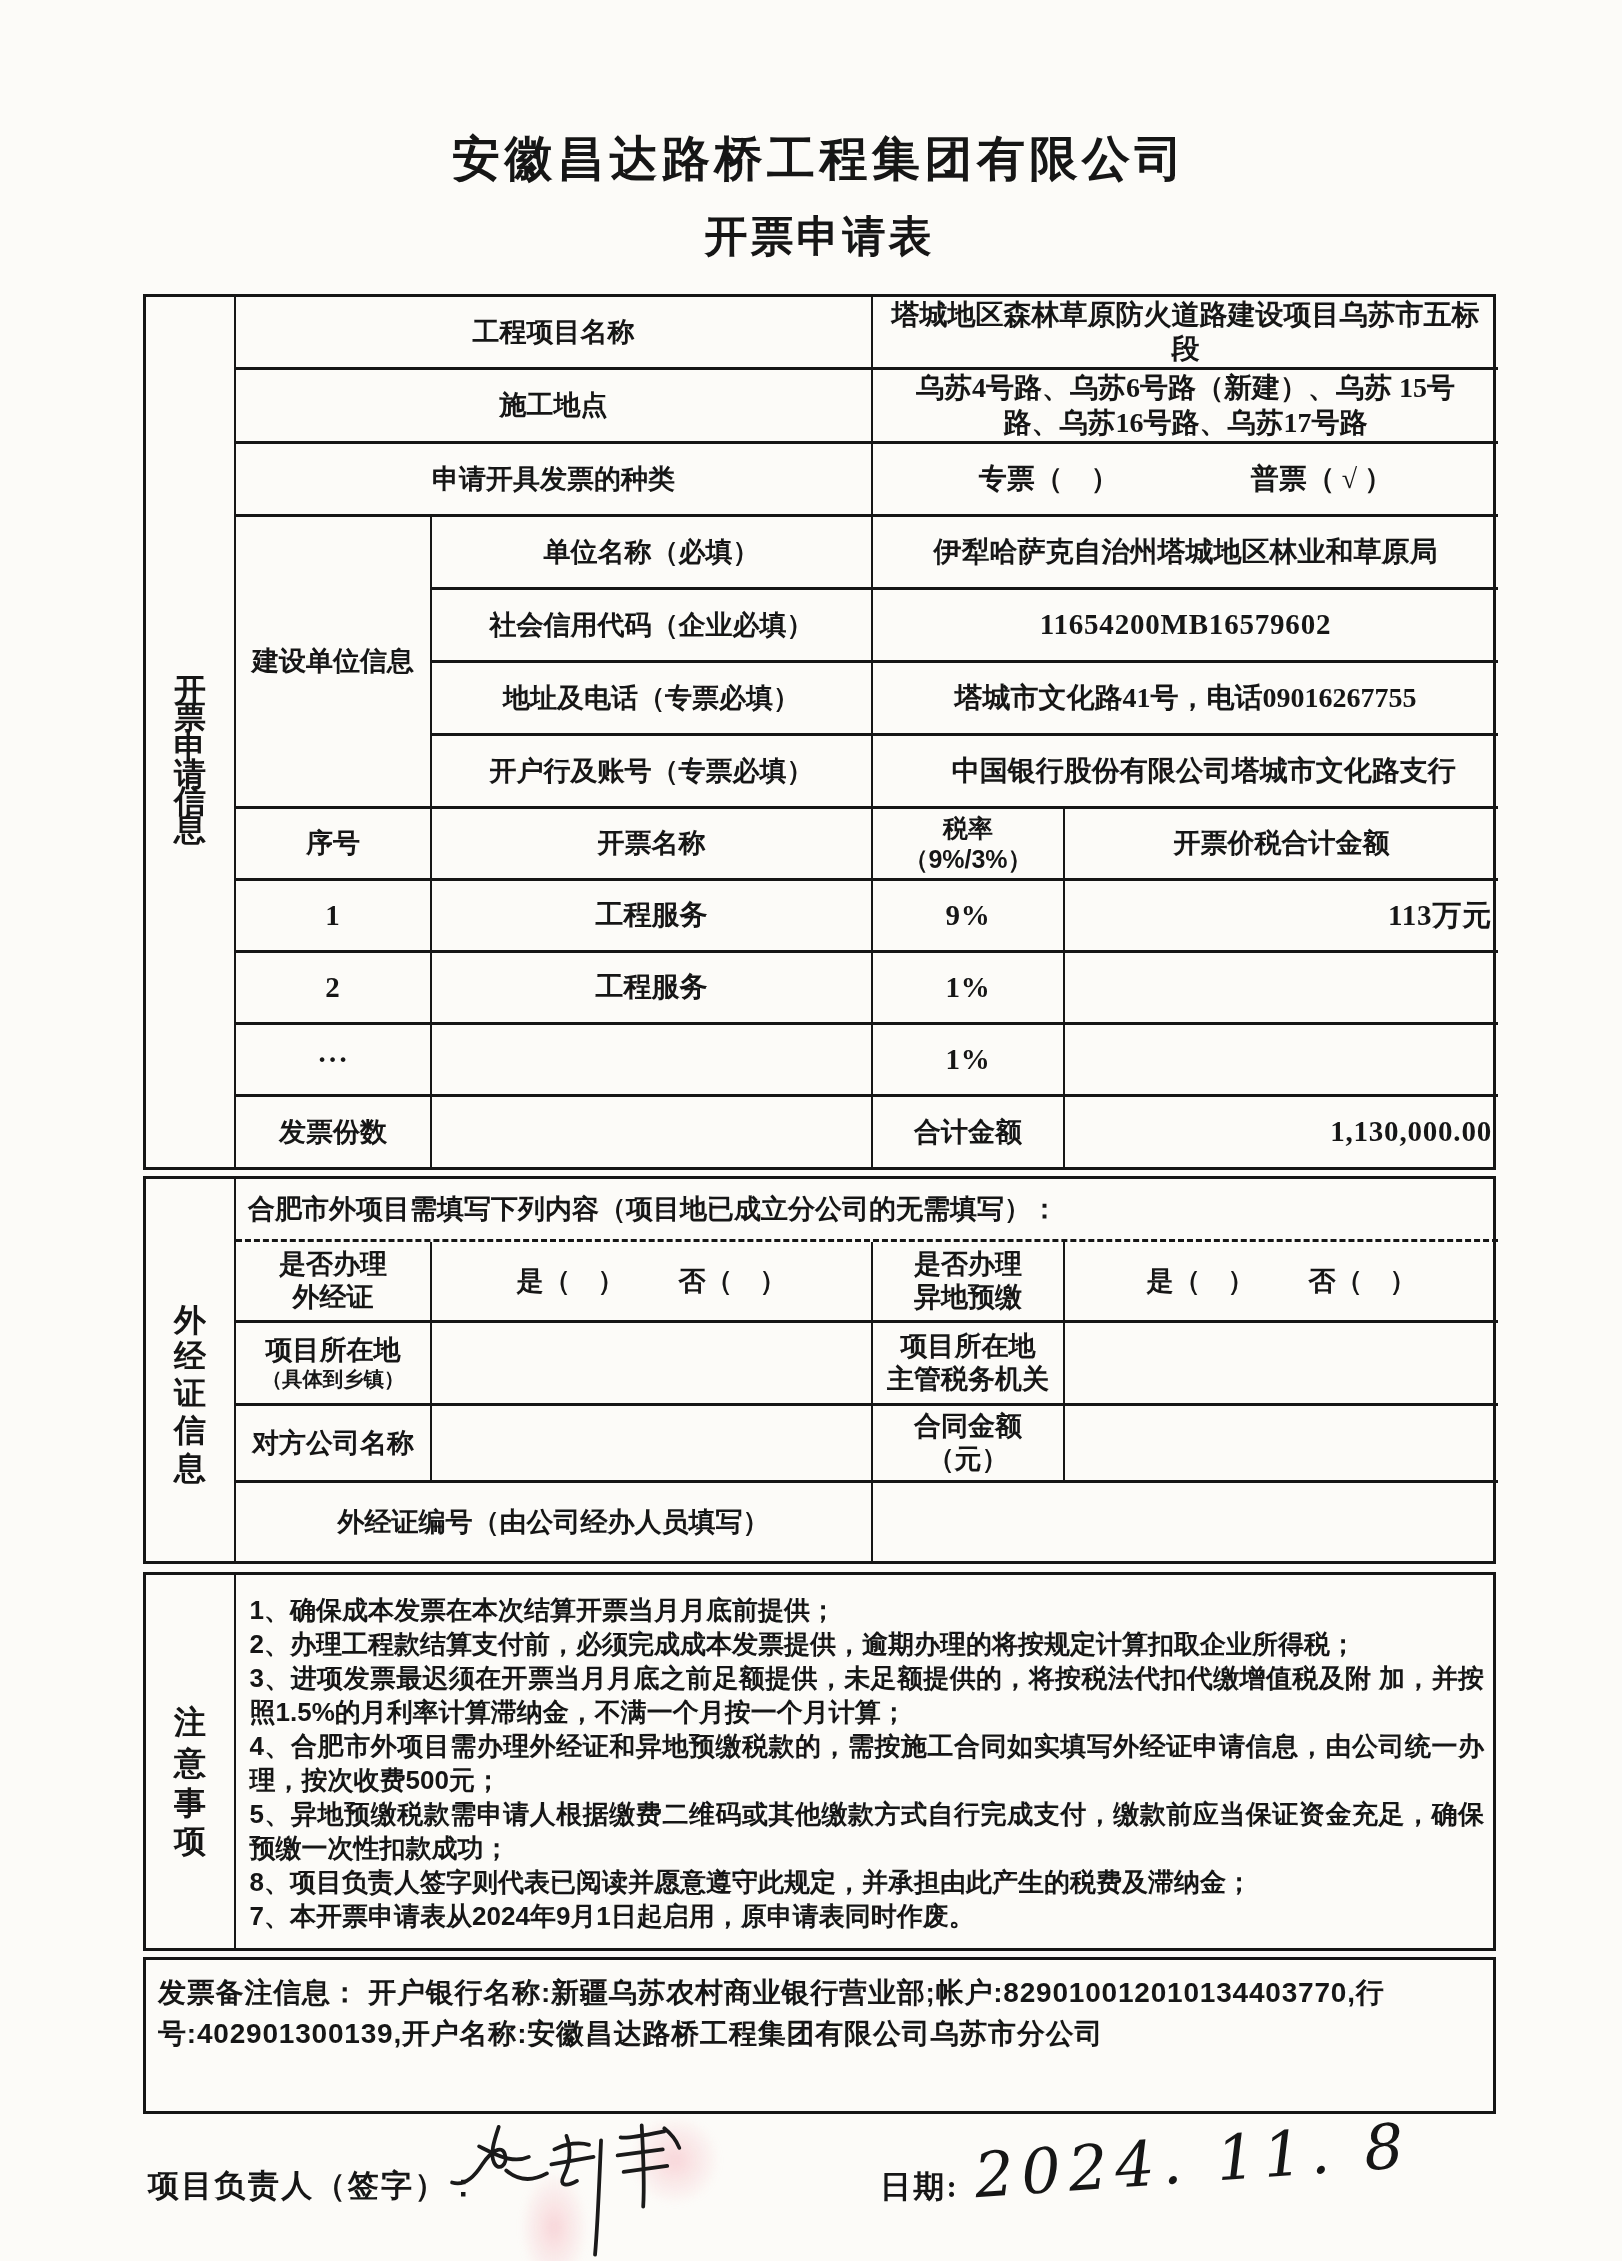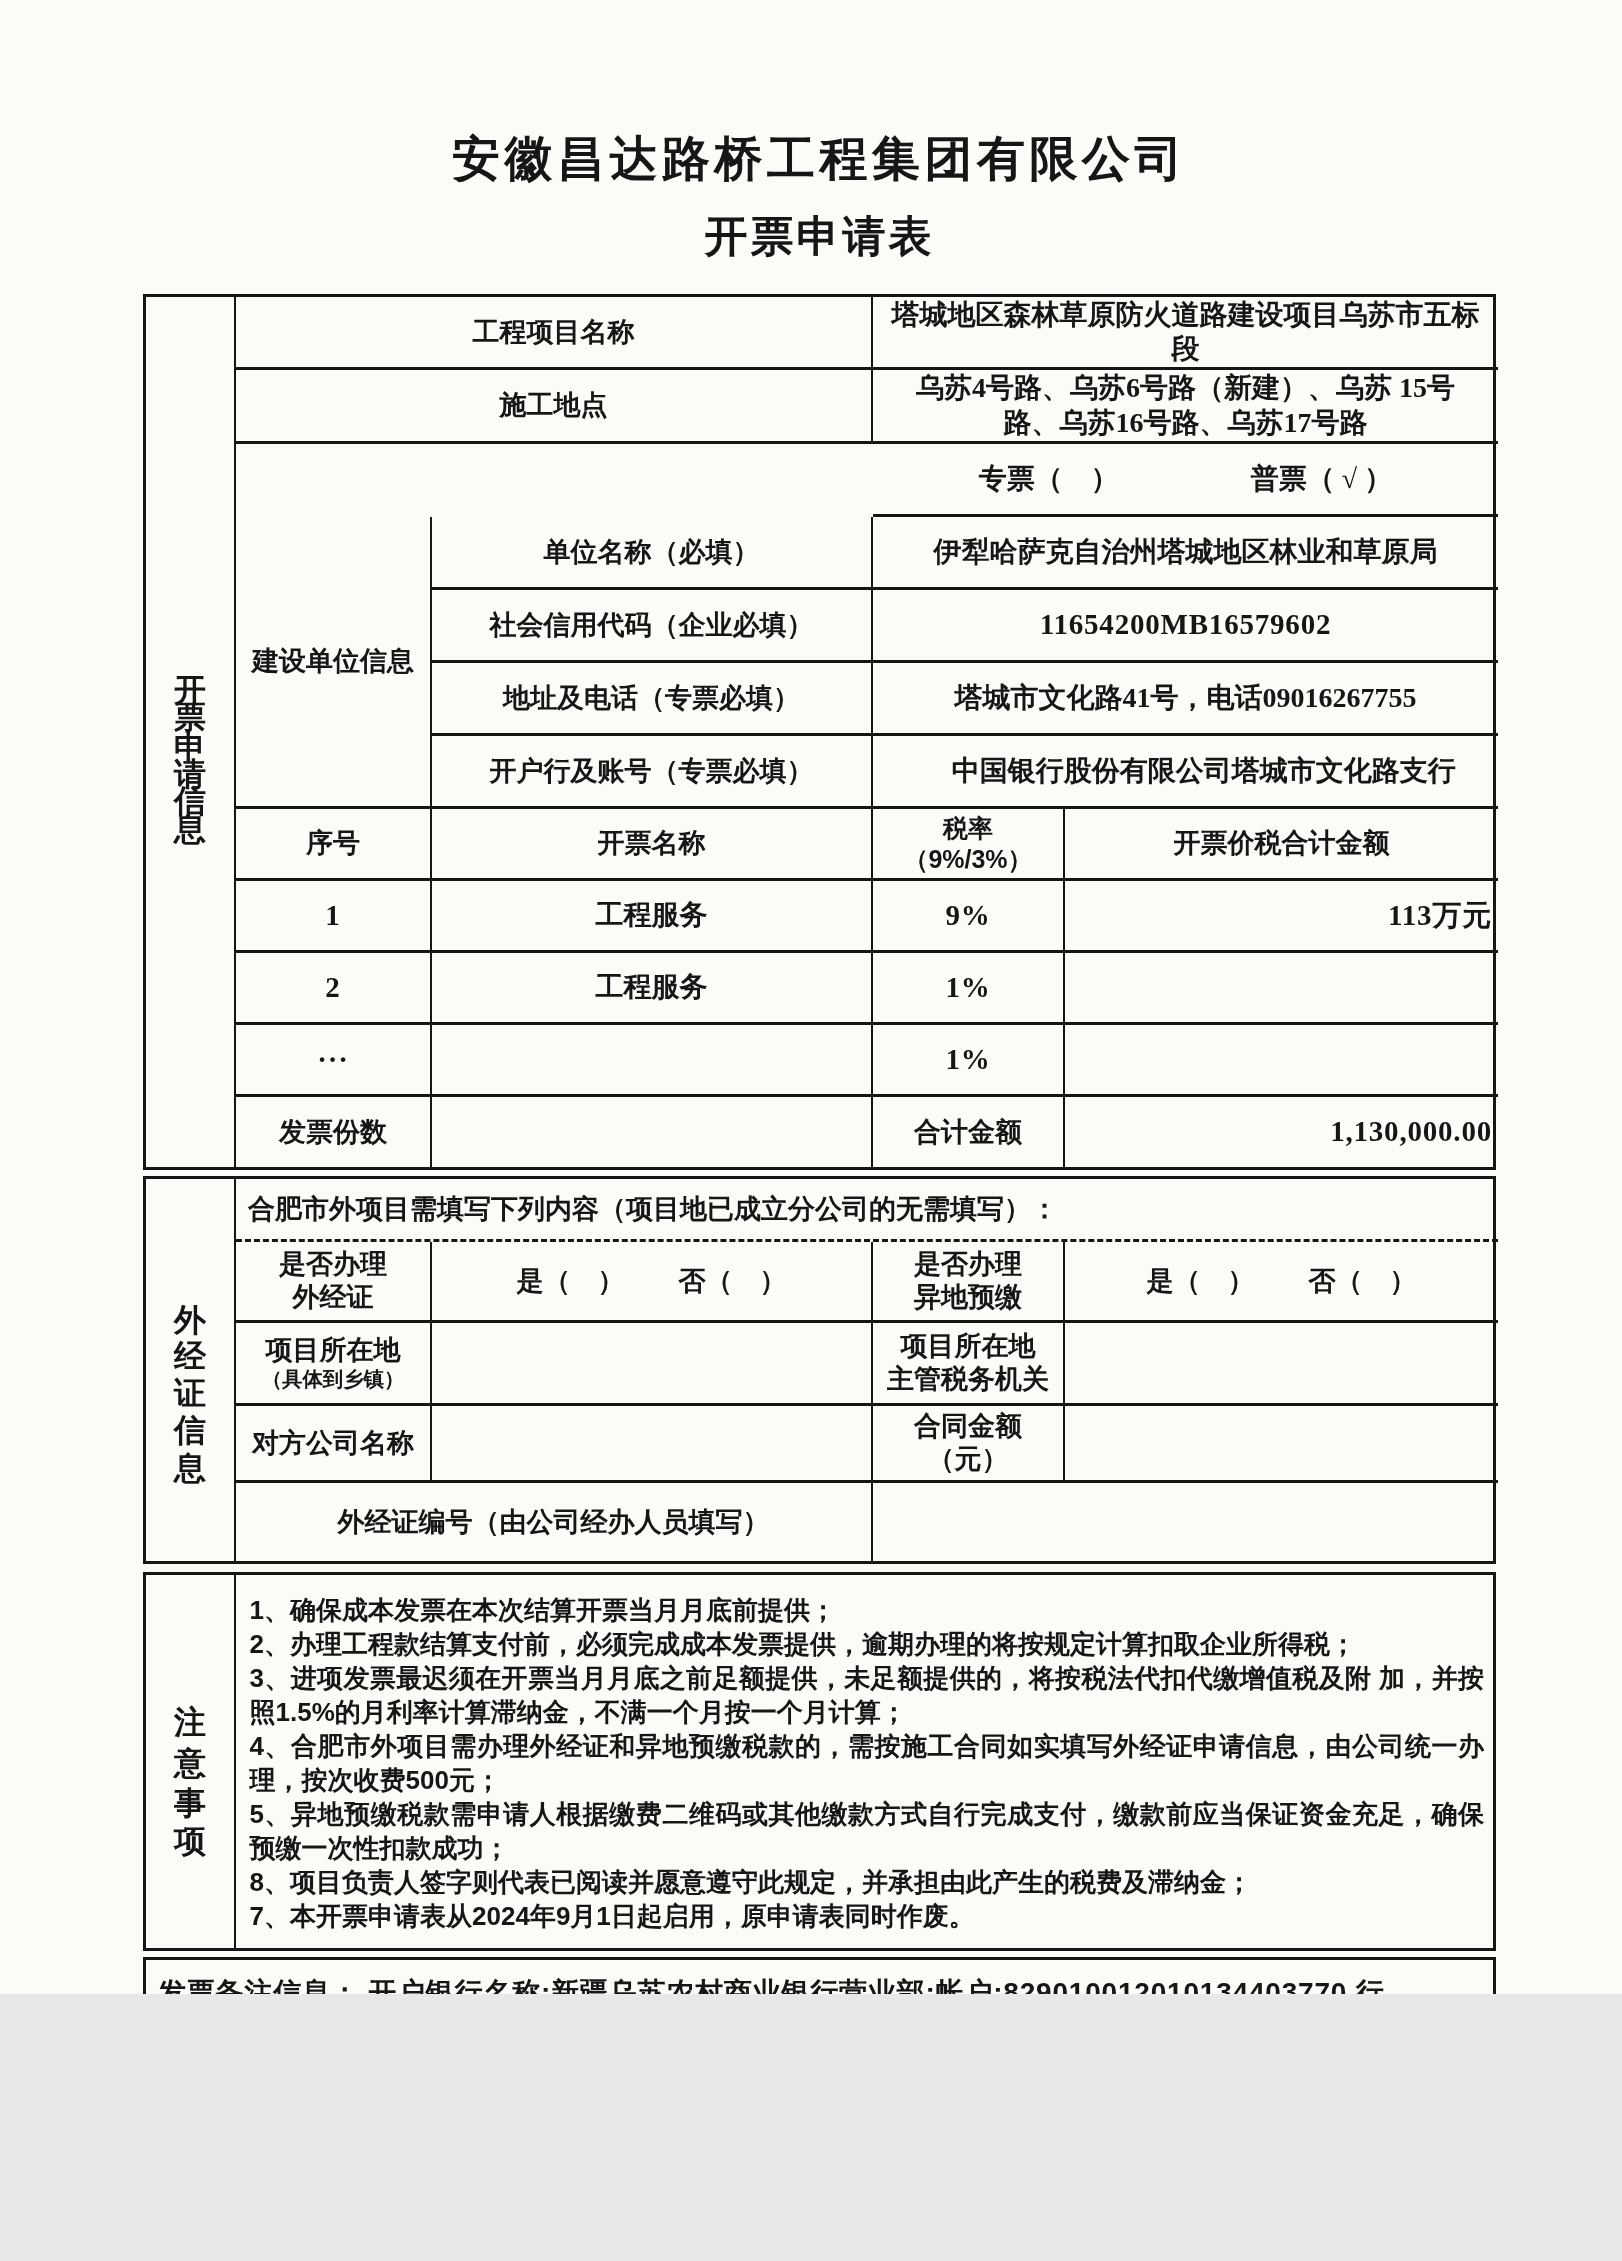--- a/index.html
+++ b/index.html
@@ -3,21 +3,21 @@
 <meta charset="utf-8">
 <style>
   :root{
     --ink:#161616;
     --paper:#fcfbf8;
   }
   html,body{margin:0;padding:0;}
   body{background:#e8e8e8;}
   .page{
     position:relative;
-    width:1622px;height:1994px;
+    width:1622px;height:2261px;
     background:var(--paper);
     font-family:"Liberation Serif", serif;
     color:var(--ink);
     overflow:hidden;
   }
   
   .titleblock{position:absolute;left:143px;top:127px;width:1353px;text-align:center;}
   .title1{font-family:"Liberation Sans",sans-serif;font-weight:700;font-size:48px;letter-spacing:4.5px;}
   .title2{font-family:"Liberation Sans",sans-serif;font-weight:700;font-size:43px;letter-spacing:3px;margin-top:16.6px;}
   
@@ -97,20 +97,21 @@
   <div class="sec" style="top:294px;grid-template-columns:90px 196px 441px 192px 433px;grid-template-rows:73px 74px 73px 73px 73px 73px 73px 72px 72px 72px 72px 70px;">
 
     <div class="cell side no-b" style="grid-column:1;grid-row:1/13;">开票申请信息</div>
 
     <div class="cell lab" style="grid-column:2/4;grid-row:1;">工程项目名称</div>
     <div class="cell val no-r" style="grid-column:4/6;grid-row:1;">塔城地区森林草原防火道路建设项目乌苏市五标段</div>
 
     <div class="cell lab" style="grid-column:2/4;grid-row:2;">施工地点</div>
     <div class="cell val no-r" style="grid-column:4/6;grid-row:2;padding:3px 30px;">乌苏4号路、乌苏6号路（新建）、乌苏 15号路、乌苏16号路、乌苏17号路</div>
 
+    <div class="cell lab" style="grid-column:2/4;grid-row:3;">申请开具发票的种类</div>
     <div class="cell val no-r kindrow" style="grid-column:4/6;grid-row:3;">
       <span>专票（　）</span>
       <span>普票（ √ ）</span>
     </div>
 
     <div class="cell lab" style="grid-column:2;grid-row:4/8;">建设单位信息</div>
 
     <div class="cell lab" style="grid-column:3;grid-row:4;">单位名称（必填）</div>
     <div class="cell val no-r" style="grid-column:4/6;grid-row:4;">伊犁哈萨克自治州塔城地区林业和草原局</div>
 

